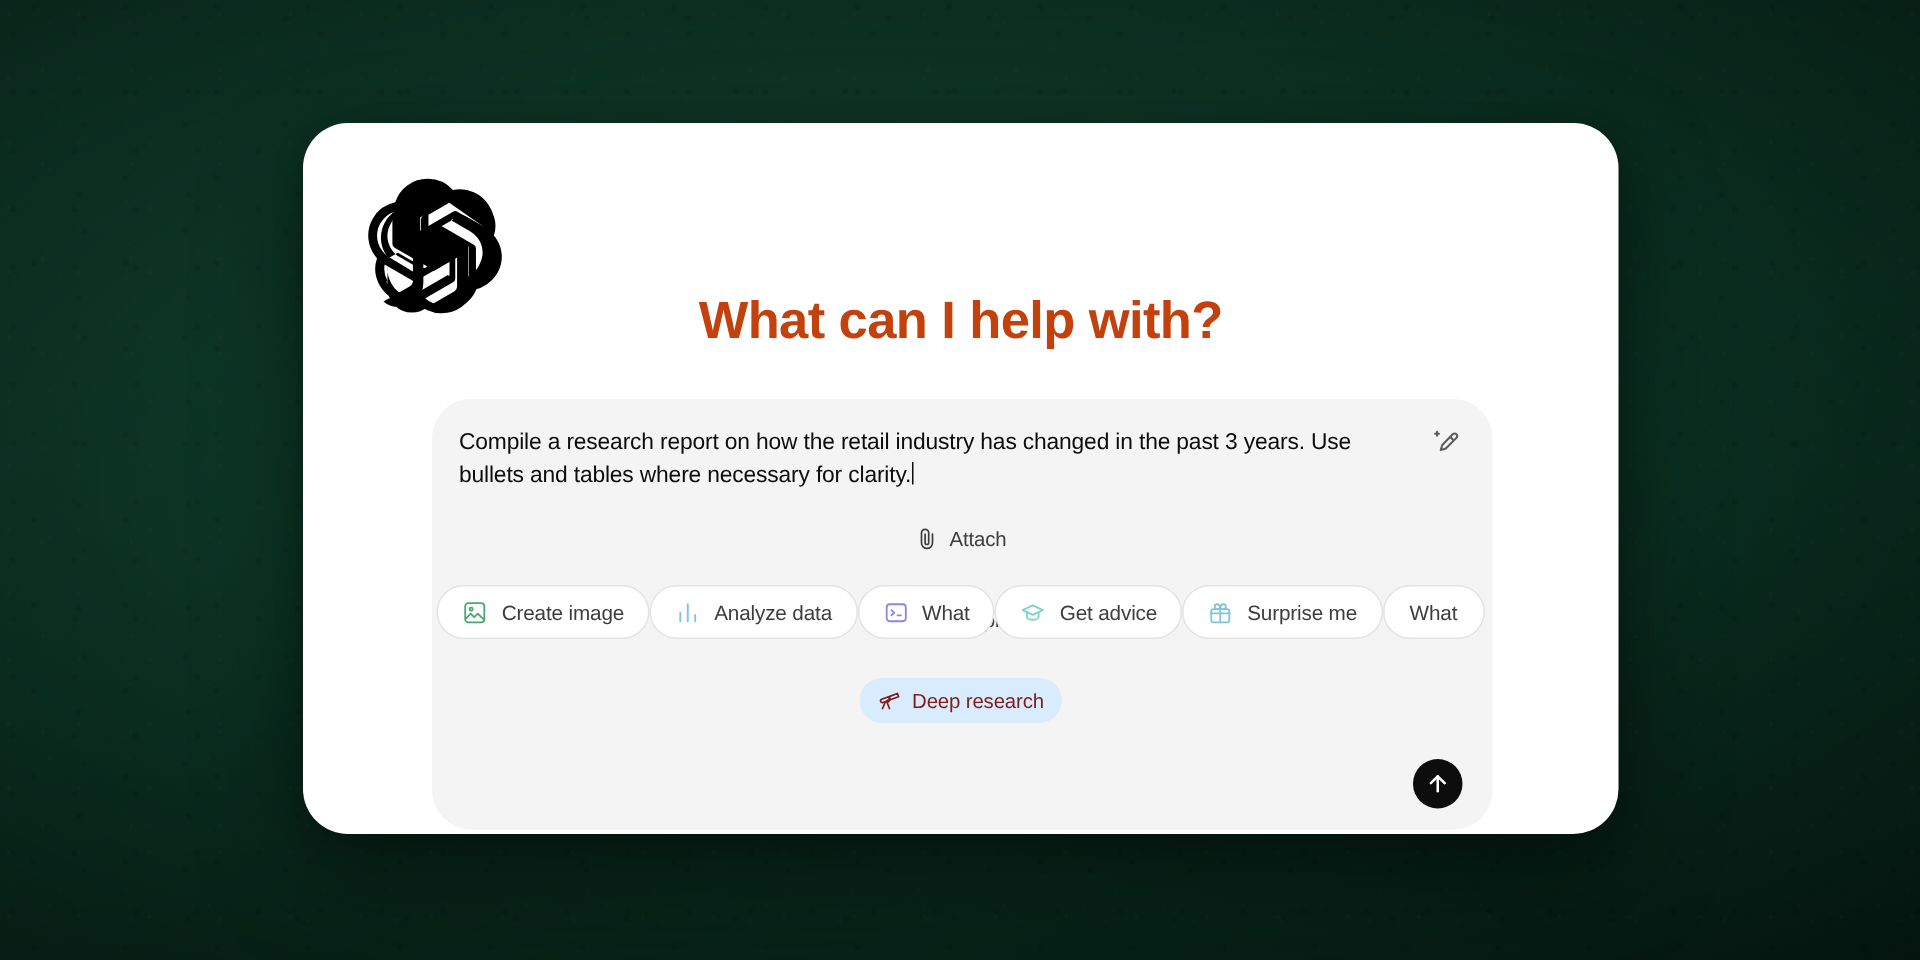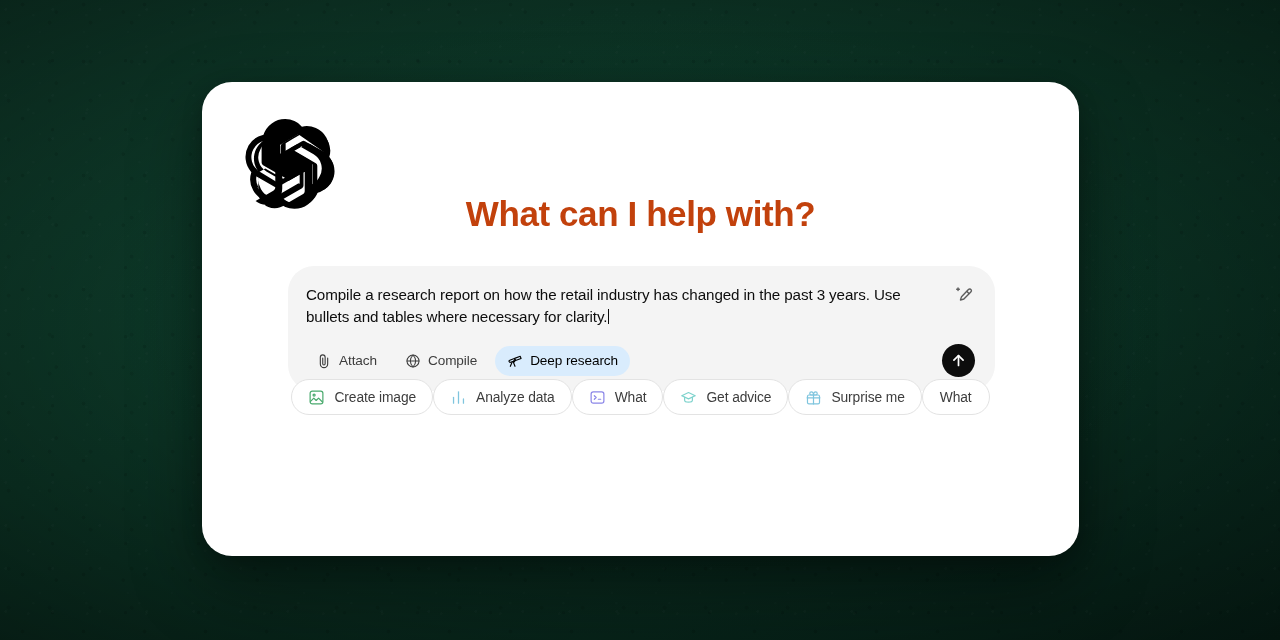--- a/index.html
+++ b/index.html
@@ -114,41 +114,42 @@
     height: 21px;
     margin-top: 1px;
     color: #5d5d5d;
   }
   .edit-icon svg { width: 100%; height: 100%; display: block; }
 
   .composer-bottom {
     display: flex;
     align-items: center;
     margin-top: 16px;
-    gap: 8px;
+    gap: 24px;
+    flex-direction: column;
   }
 
   .tool {
     display: flex;
     align-items: center;
     gap: 7px;
     height: 30px;
     padding: 0 10px;
     border-radius: 15px;
     font-size: 13.6px;
     color: #3d3d3d;
     letter-spacing: -0.1px;
     white-space: nowrap;
   }
   .tool .ic { width: 16px; height: 16px; flex: none; }
   .tool .ic svg { width: 100%; height: 100%; display: block; }
 
   .tool.active {
     background: #d9ecfd;
-    color: #000000;
+    color: #7f1d1d;
     padding: 0 12px;
   }
 
   .send-btn {
     margin-left: auto;
     width: 33px;
     height: 33px;
     border-radius: 50%;
     background: #0d0d0d;
     display: flex;
@@ -156,21 +157,21 @@
     justify-content: center;
     flex: none;
   }
   .send-btn svg { width: 17px; height: 17px; display: block; }
 
   
   .chips {
     position: absolute;
     left: 0;
     right: 0;
-    top: 297px;
+    top: 308px;
     display: flex;
     justify-content: center;
     align-items: center;
   }
   .chip {
     display: flex;
     align-items: center;
     gap: 9px;
     height: 36px;
     padding: 0 16px;

